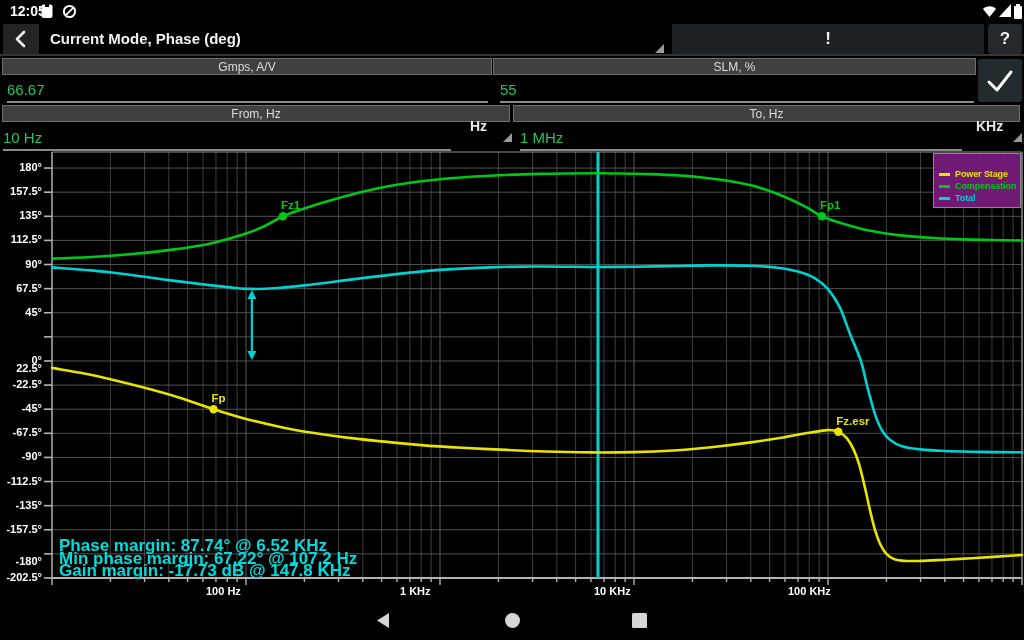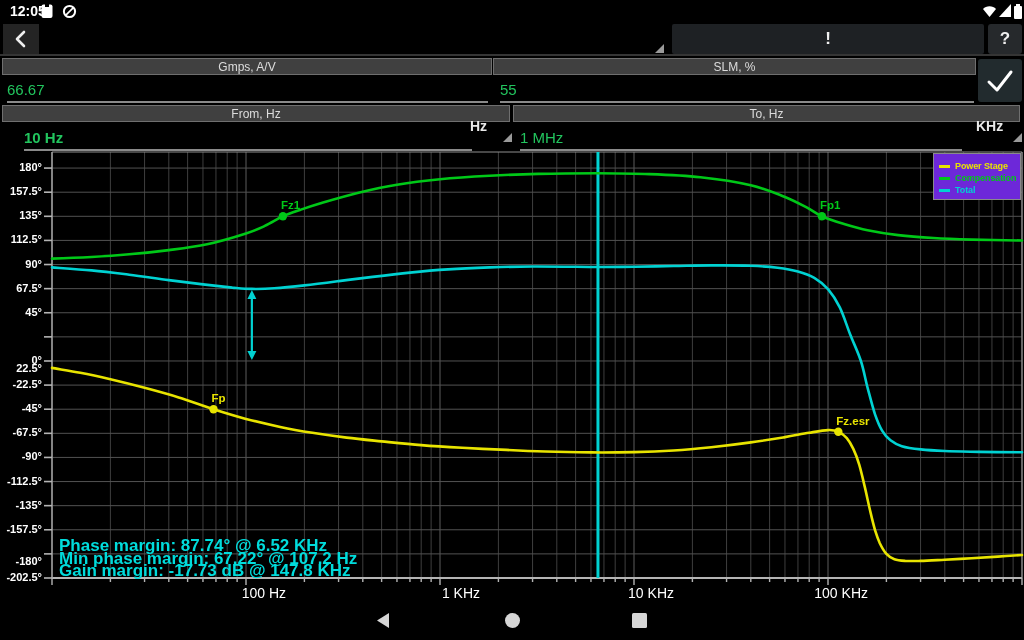--- a/index.html
+++ b/index.html
@@ -30,34 +30,34 @@
   #slm-header{left:493px;top:58px;width:483px;}
   .field-input{background:transparent;border:none;outline:none;color:#22c55e;font-size:15px;
      font-family:"Liberation Sans",sans-serif;padding:0 0 2px 0;border-bottom:2px solid #8a8a8a;}
   #gmps-input{left:7px;top:79px;width:481px;height:20px;}
   #slm-input{left:500px;top:79px;width:474px;height:20px;}
   #check-button{left:978px;top:59px;width:44px;height:43px;background:#222b2e;border-radius:3px;
      display:flex;align-items:center;justify-content:center;}
 
   #from-header{left:2px;top:105px;width:508px;}
   #to-header{left:513px;top:105px;width:507px;}
-  #from-input{left:24px;top:127px;width:448px;height:20px;font-weight:bold;}
+  #from-input{left:3px;top:127px;width:448px;height:20px;}
   #to-input{left:520px;top:127px;width:442px;height:20px;}
   .unit-spinner{top:116px;height:24px;color:#e8e8e8;font-size:14px;font-weight:bold;}
   #from-unit{left:458px;width:54px;}
   #from-unit .unit-label{left:12px;top:2px;}
   #to-unit{left:968px;width:54px;}
   #to-unit .unit-label{left:8px;top:2px;}
   .unit-tri{right:0;bottom:-2px;}
 
   
   #chart-svg{left:0;top:0;width:1024px;height:640px;pointer-events:none;}
   .ytick-label{position:absolute;width:40px;text-align:right;color:#fff;font-size:11px;font-weight:bold;}
-  .xtick-label{position:absolute;width:80px;text-align:right;color:#fff;font-size:14px;font-weight:normal;}
-  #legend{left:933px;top:153px;width:88px;background:#6d28d9;border:1px solid #8a8a8a;padding:6px 3px 3px 5px;box-sizing:border-box;}
+  .xtick-label{position:absolute;width:80px;text-align:left;color:#fff;font-size:11px;font-weight:bold;}
+  #legend{left:933px;top:153px;width:88px;background:#701a75;border:1px solid #8a8a8a;padding:14px 3px 3px 5px;box-sizing:border-box;}
   .legend-row{display:flex;align-items:center;height:12px;}
   .swatch{width:11px;height:3px;margin-right:5px;flex:none;}
   .legend-label{font-size:9px;font-weight:bold;letter-spacing:-0.1px;white-space:nowrap;}
   #margin-annotations{left:59px;top:540px;color:#00dcdc;font-size:17px;font-weight:bold;line-height:12.5px;white-space:nowrap;}
 
   
   #nav-bar{left:0;top:604px;width:1024px;height:36px;}
   .nav-icon{top:8px;}
 </style>
 </head>
@@ -85,20 +85,21 @@
   </svg>
 </div>
 
 <div class="abs" id="toolbar">
   <div class="abs" id="back-button">
     <svg width="18" height="22">
       <polyline points="12,4 5,11 12,18" fill="none" stroke="#efefef" stroke-width="2.6" stroke-linecap="round" stroke-linejoin="round"></polyline>
     </svg>
   </div>
   <div class="abs" id="title-spinner">
+    <span class="abs" id="title-text">Current Mode, Phase (deg)</span>
     <span class="abs corner-tri" id="title-tri"></span>
   </div>
   <div class="abs" id="alert-button">!</div>
   <div class="abs" id="help-button">?</div>
 </div>
 
 <div class="abs hdr-box" id="gmps-header">Gmps, A/V</div>
 <div class="abs hdr-box" id="slm-header">SLM, %</div>
 <input class="abs field-input" id="gmps-input" value="66.67" style="">
 <input class="abs field-input" id="slm-input" value="55" style="">

